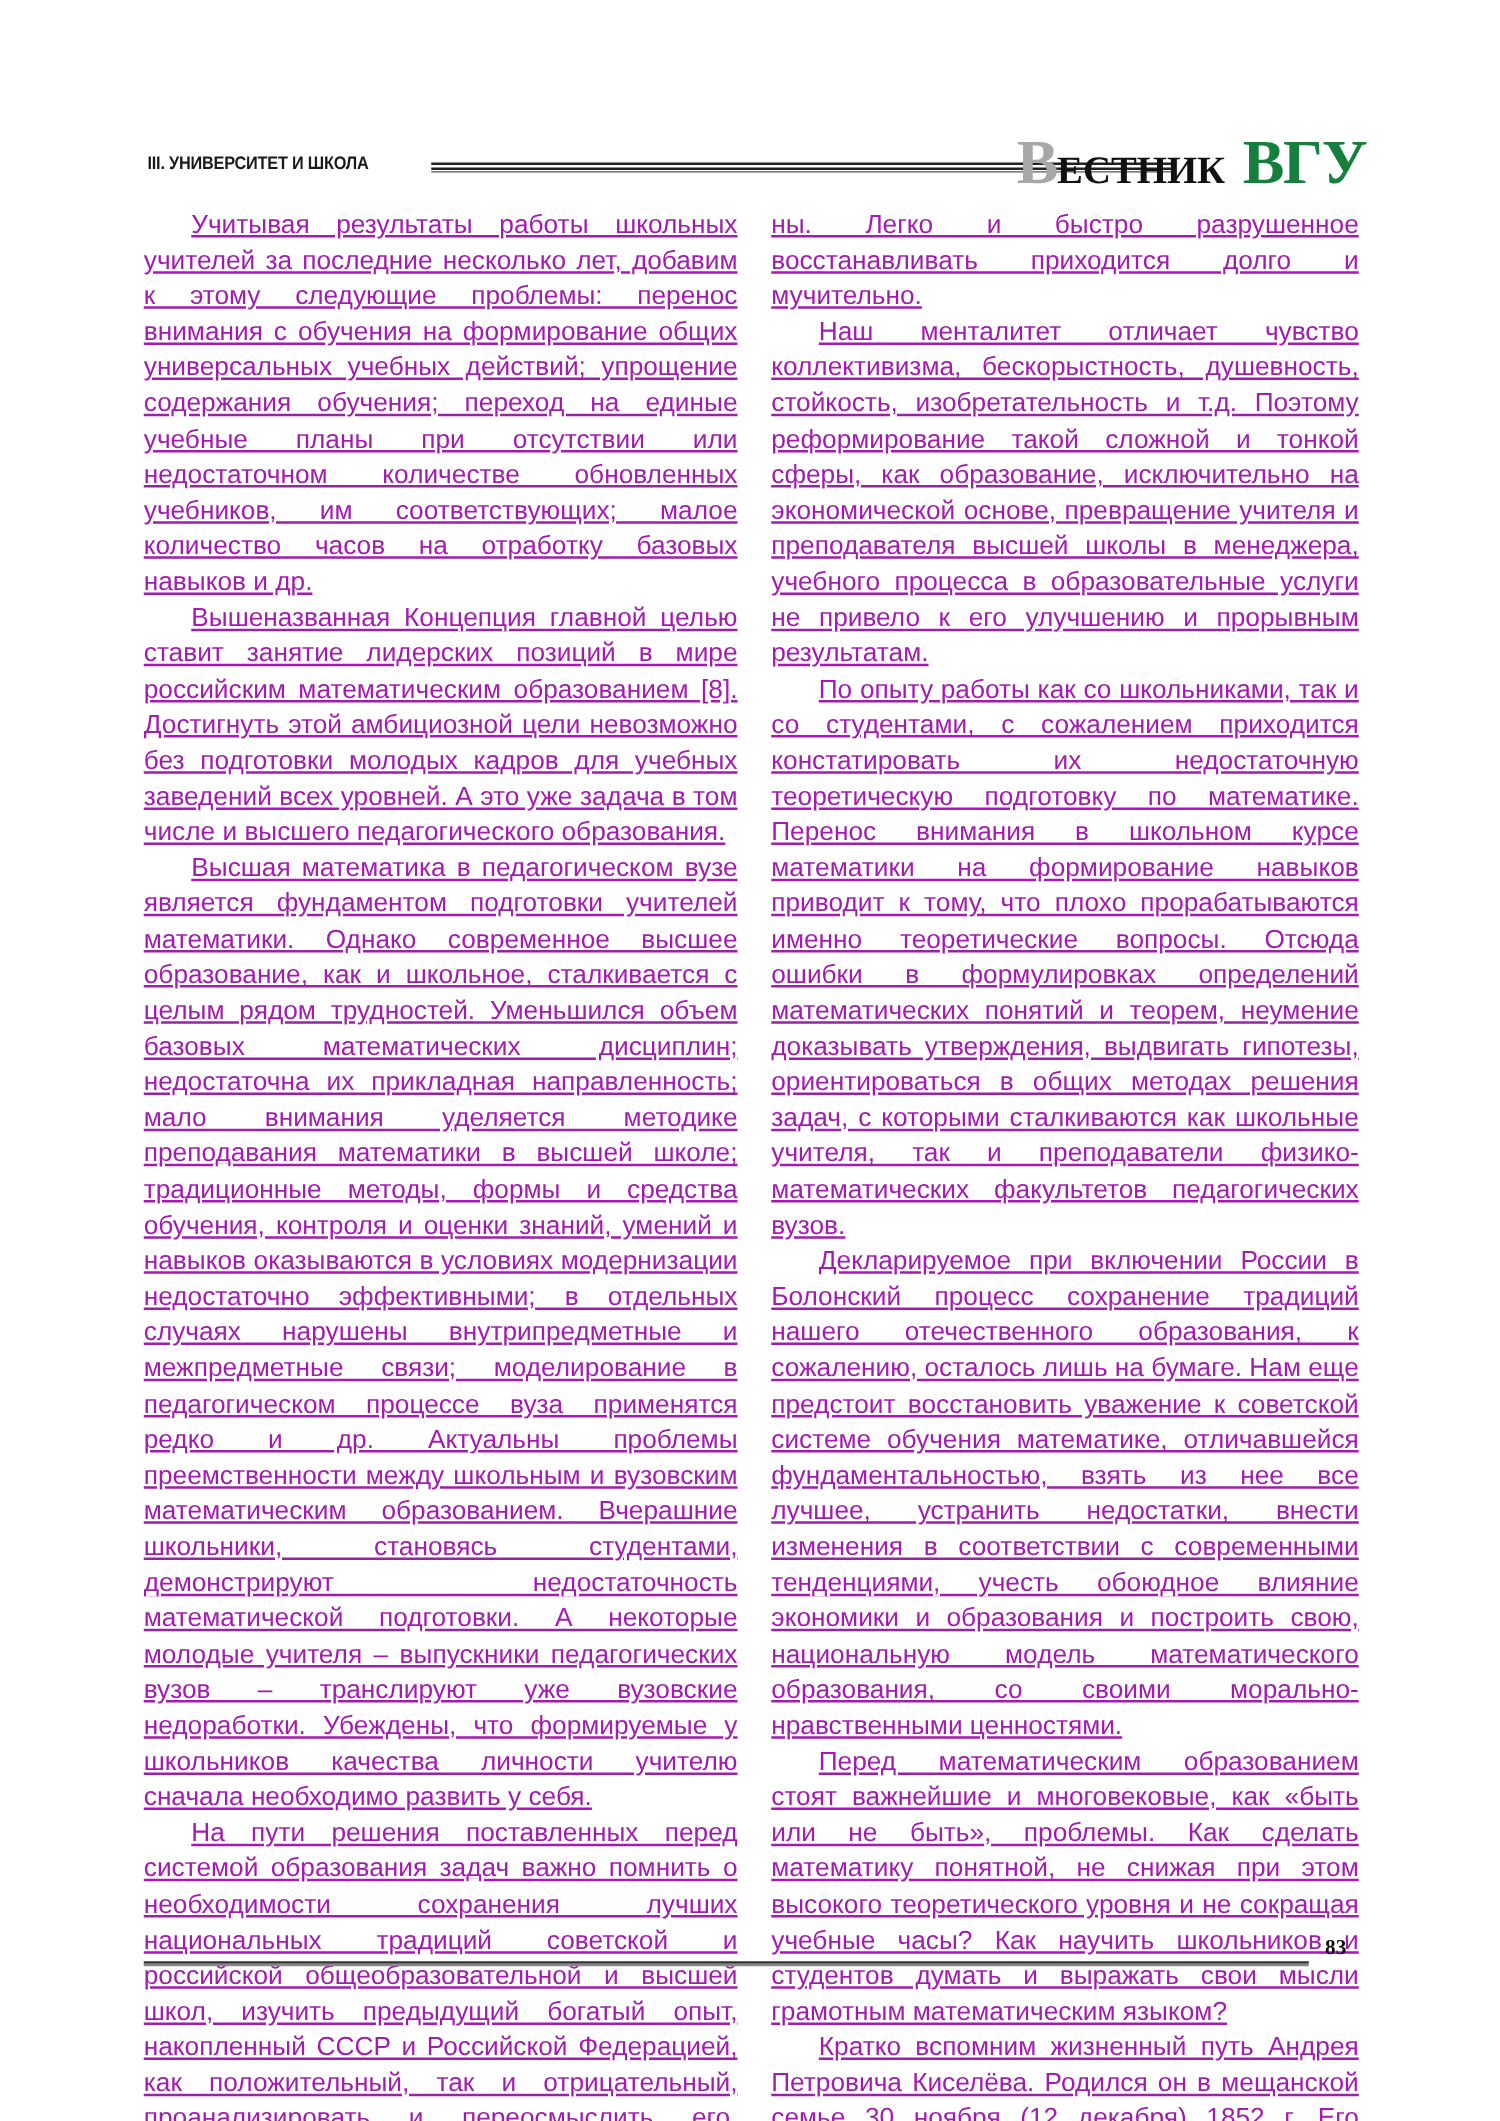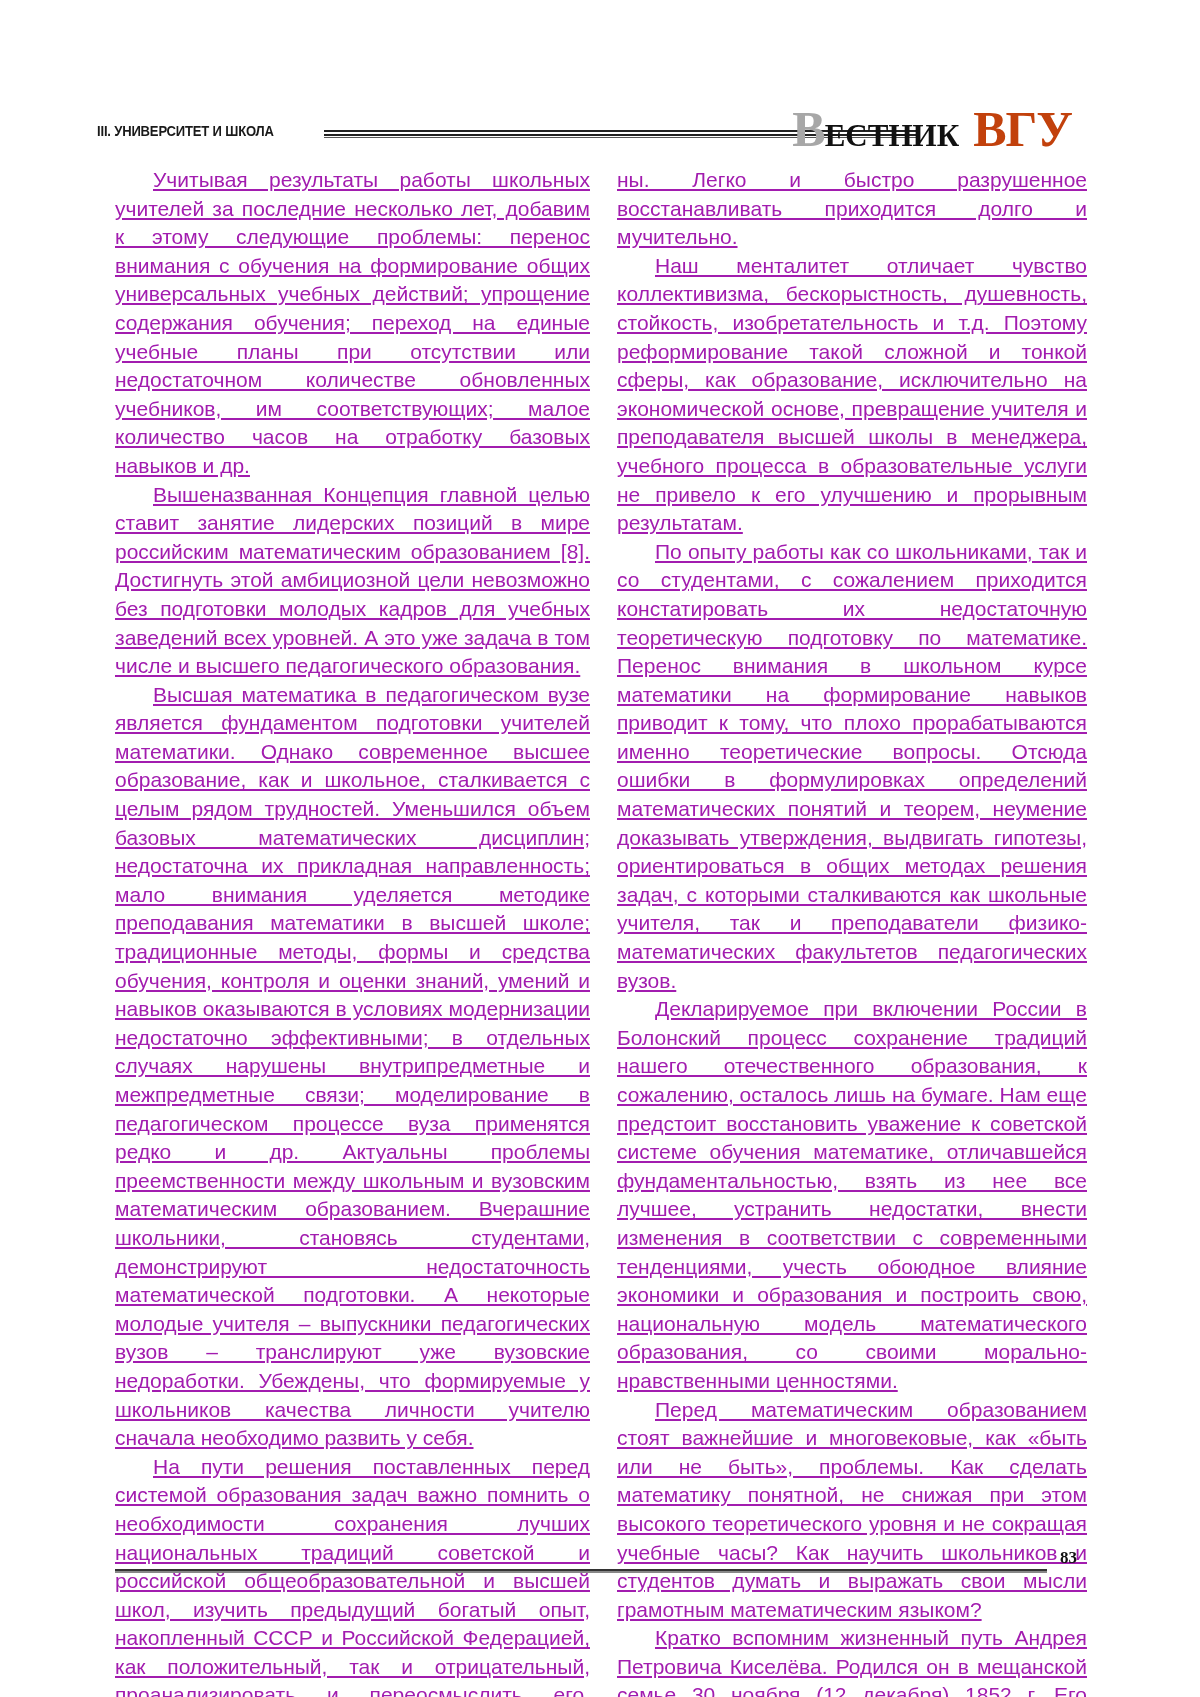--- a/index.html
+++ b/index.html
@@ -1,41 +1,41 @@
 <!DOCTYPE html>
 <html><head>
   <meta charset="utf-8">
   <style>
     html, body { margin: 0; padding: 0; background: #ffffff; }
     body {
       width: 1200px; height: 1697px; position: relative; overflow: hidden;
       font-family: "Liberation Sans", sans-serif; color: #2a2a2a;
     }
     .header {
-      position: absolute; left: 97px; top: 100px; width: 975px; height: 50px;
+      position: absolute; left: 118px; top: 100px; width: 975px; height: 50px;
     }
     .section-title {
       position: absolute; left: 0; top: 23px;
       font-family: "Liberation Sans", sans-serif; font-weight: bold;
       font-size: 14.5px; letter-spacing: -0.2px; color: #1a1a1a;
       transform: scaleX(0.9); transform-origin: left center; white-space: nowrap;
     }
     .header-rule {
       position: absolute; left: 227px; top: 30px; width: 596px; height: 8px;
     }
     .header-rule .l1 { position: absolute; left: 0; right: 0; top: 0; height: 2px; background: #222; }
     .header-rule .l2 { position: absolute; left: 0; right: 0; top: 4px; height: 2px; background: #222; }
     .header-rule .l3 { position: absolute; left: 0; right: 0; top: 7px; height: 1px; background: #555; }
     .journal-logo {
       position: absolute; right: 0; top: 0; white-space: nowrap;
       font-family: "Liberation Serif", serif; font-weight: bold;
     }
     .logo-cap { font-size: 50px; color: #a7a7a7; letter-spacing: -1px; }
     .logo-small { font-size: 31px; color: #111; letter-spacing: 0px; font-variant: normal; }
-    .logo-vgu { font-size: 50px; color: #c2410c; margin-left: 14px; letter-spacing: -1px; }
+    .logo-vgu { font-size: 50px; color: #15803d; margin-left: 14px; letter-spacing: -1px; }
 
     .col {
       position: absolute; top: 166px; width: 475px;
       font-size: 21px; line-height: 28.6px;
       text-align: justify; color: #a21caf; text-decoration: underline;
     }
     .col.left { left: 115px; }
     .col.right { left: 617px; width: 470px; }
     .col p { margin: 0; text-indent: 38px; hyphens: manual; }
     .col p.cont { text-indent: 0; }

